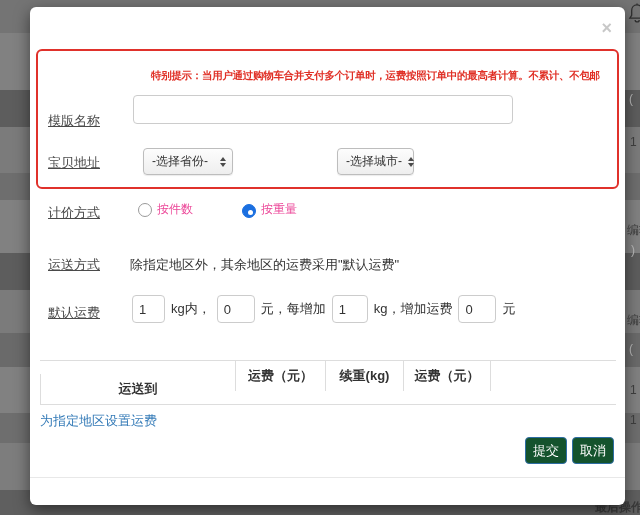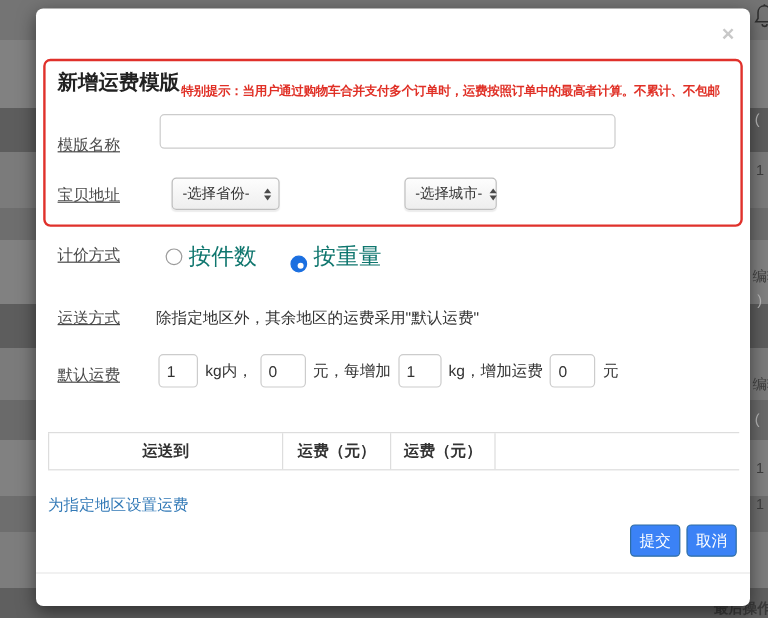--- a/index.html
+++ b/index.html
@@ -57,40 +57,40 @@
   .spin{display:flex;flex-direction:column;gap:2px;margin-left:auto;padding-left:6px;}
   .tri-up{width:0;height:0;border-left:3.5px solid transparent;border-right:3.5px solid transparent;border-bottom:4.5px solid #4a4a4a;}
   .tri-down{width:0;height:0;border-left:3.5px solid transparent;border-right:3.5px solid transparent;border-top:4.5px solid #4a4a4a;}
 
   .radio-group-item{position:absolute;top:194px;display:flex;align-items:center;gap:5px;cursor:pointer;}
   .radio-1{left:108px;}
   .radio-2{left:212px;align-items:flex-end;}
   .radio-circle{width:14px;height:14px;border-radius:50%;box-sizing:border-box;background:#fff;border:1px solid #9a9a9a;}
   .radio-circle.checked{background:#1b6fe0;border:1px solid #1b6fe0;position:relative;}
   .radio-circle.checked::after{content:"";position:absolute;left:4.5px;top:4.5px;width:5px;height:5px;border-radius:50%;background:#fff;}
-  .radio-label{font-size:19px;color:#0f766e;}
+  .radio-label{font-size:12px;color:#ec4899;}
 
   .ship-text{position:absolute;left:100px;top:249px;font-size:13px;color:#333;white-space:nowrap;}
 
   .fee-row{position:absolute;left:102px;top:288px;display:flex;align-items:center;gap:6px;}
   .fee-input{height:28px;border:1px solid #ccc;border-radius:4px;box-sizing:border-box;
     padding:0 6px;font-size:13px;color:#333;outline:none;}
   .w33{width:33px;} .w38{width:38px;} .w36{width:36px;}
   .fee-seg{font-size:13px;color:#333;white-space:nowrap;}
 
   .fee-table{position:absolute;left:10px;top:353px;width:576px;display:flex;
     border-top:1px solid #ddd;border-bottom:1px solid #ddd;box-sizing:border-box;background:#fff;}
   .th-cell{height:30px;line-height:30px;text-align:center;font-size:13px;font-weight:bold;color:#333;
     box-sizing:border-box;border-left:1px solid #ddd;white-space:nowrap;overflow:hidden;}
   .th-cell:last-child{border-right:1px solid #ddd;}
-  .c0{width:195px;} .c1{width:81px;} .c2{width:90px;} .c3{width:78px;} .c4{width:88px;} .c5{width:44px;}
+  .c0{width:195px;margin-top:13px;} .c1{width:81px;} .c2{width:90px;} .c3{width:78px;} .c4{width:88px;} .c5{width:44px;}
 
   .region-link{position:absolute;left:10px;top:405px;font-size:13px;color:#337ab7;cursor:pointer;white-space:nowrap;text-decoration:none;}
 
-  .btn{position:absolute;top:430px;width:42px;height:27px;background:#3b82f6;border:1px solid #2e6da4;
+  .btn{position:absolute;top:430px;width:42px;height:27px;background:#14532d;border:1px solid #2e6da4;
     border-radius:4px;color:#fff;font-size:13px;text-align:center;line-height:25px;box-sizing:border-box;cursor:pointer;}
   .btn-submit{left:495px;}
   .btn-cancel{left:542px;}
 
   .footer-divider{position:absolute;left:0;top:470px;width:100%;height:1px;background:#e8e8e8;}
 </style>
 </head>
 <body>
 
 <div class="stage">
@@ -109,21 +109,20 @@
   <div class="bg-frag frag-dark  f6">1</div>
   <div class="bg-frag frag-dark  f7">1</div>
   <div class="bottom-frag">最后操作</div>
 
   <div class="modal">
 
     <div class="close-btn">×</div>
 
     <div class="redbox"></div>
 
-    <div class="modal-title">新增运费模版</div>
     <div class="warning">特别提示：当用户通过购物车合并支付多个订单时，运费按照订单中的最高者计算。不累计、不包邮</div>
 
     <div class="field-label lbl-name">模版名称</div>
     <input class="name-input" type="text" value="" style="">
 
     <div class="field-label lbl-addr">宝贝地址</div>
     <div class="mac-select sel-province">
       <span class="sel-text">-选择省份-</span>
       <span class="spin">
           <span class="tri-up"></span>
@@ -159,20 +158,21 @@
       <span class="fee-seg">元，每增加</span>
       <input class="fee-input w36" type="text" value="1" style="">
       <span class="fee-seg">kg，增加运费</span>
       <input class="fee-input w38" type="text" value="0" style="">
       <span class="fee-seg">元</span>
     </div>
 
     <div class="fee-table">
       <div class="th-cell c0">运送到</div>
       <div class="th-cell c2">运费（元）</div>
+      <div class="th-cell c3">续重(kg)</div>
       <div class="th-cell c4">运费（元）</div>
     </div>
 
     <a class="region-link">为指定地区设置运费</a>
 
     <div class="btn btn-submit">提交</div>
     <div class="btn btn-cancel">取消</div>
 
     <div class="footer-divider"></div>
   </div>

